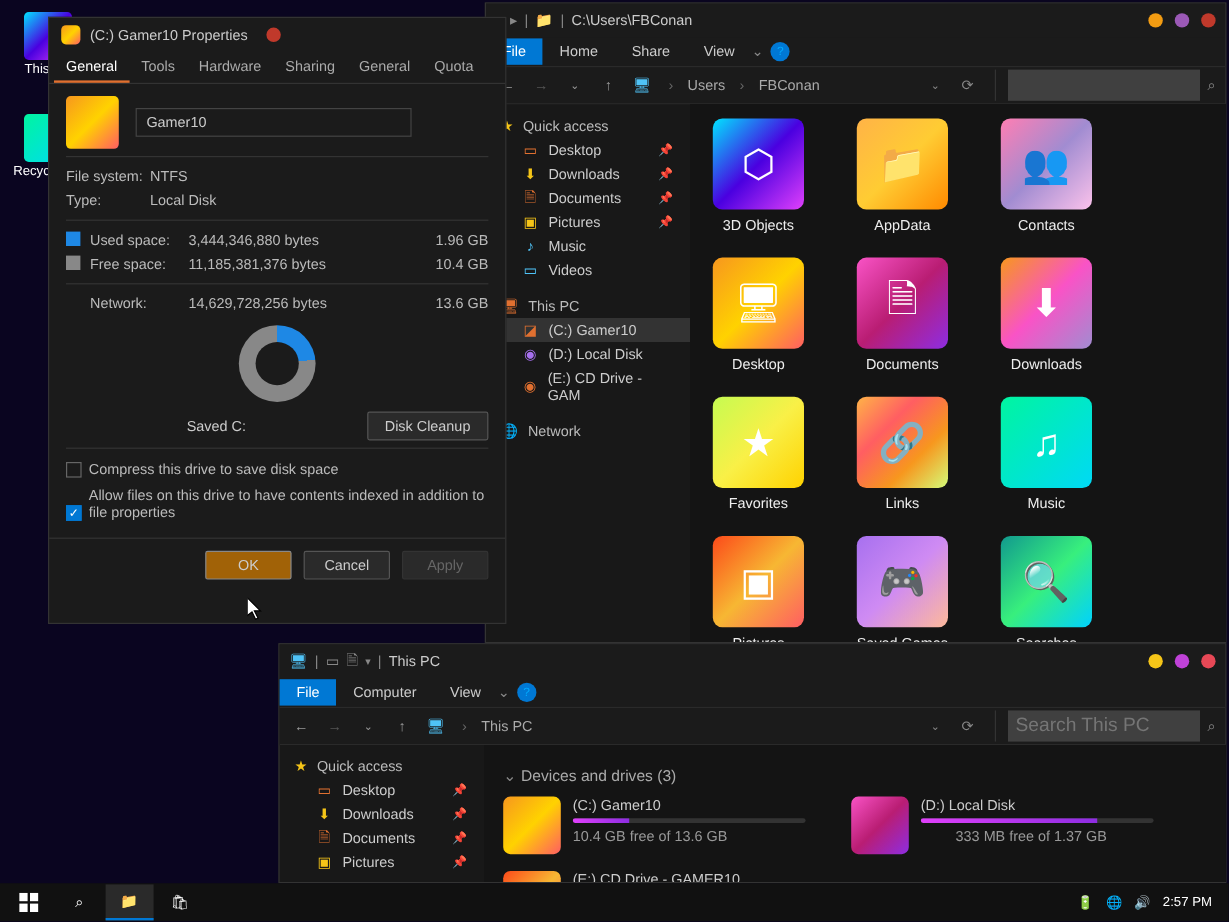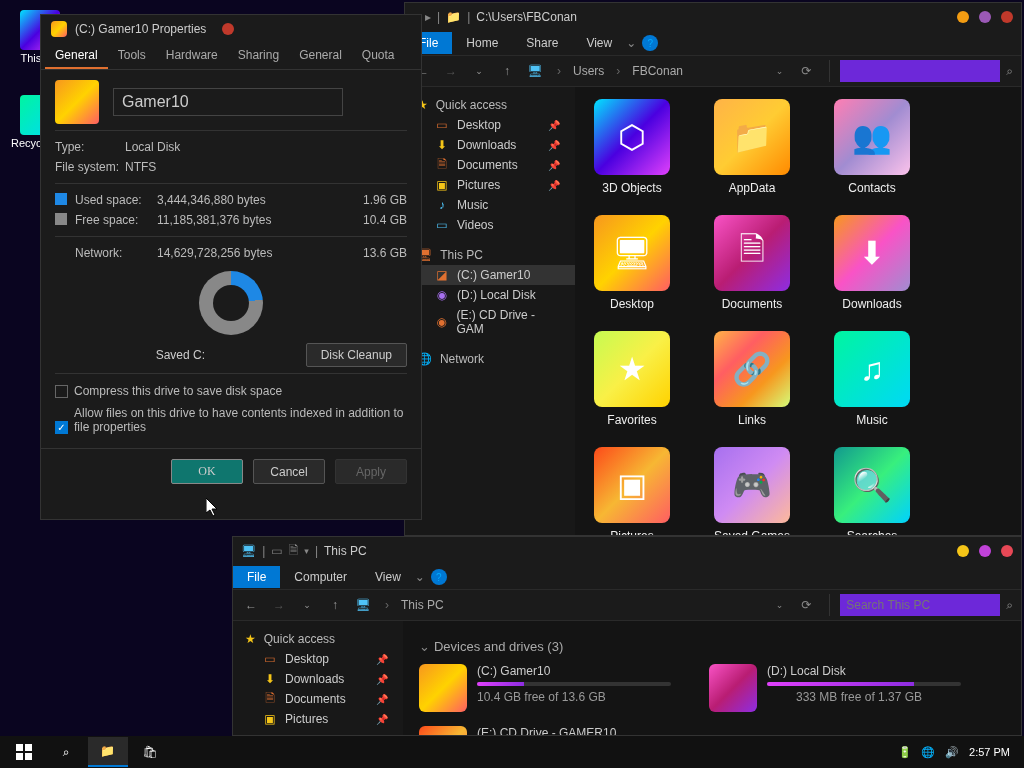--- a/index.html
+++ b/index.html
@@ -17,21 +17,21 @@
 .dot { width: 12px; height: 12px; border-radius: 50%; }
 .dot.y { background: #f5c518; } .dot.p { background: #c042d8; } .dot.r { background: #e74856; }
 .dot.o { background: #f39c12; } .dot.dp { background: #9b59b6; } .dot.dr { background: #c0392b; }
 .menubar { height: 24px; display: flex; align-items: center; gap: 0; font-size: 12px; background: #1b1b1b; }
 .menubar .mitem { padding: 4px 14px; color: #ccc; }
 .menubar .mitem.active { background: #0078d4; color: #fff; }
 .navbar { height: 32px; display: flex; align-items: center; gap: 8px; padding: 0 8px; background: #1b1b1b; border-top: 1px solid #2a2a2a; border-bottom: 1px solid #2a2a2a; }
 .navbar .navbtn { width: 20px; height: 20px; color: #999; display: flex; align-items: center; justify-content: center; }
 .navbar .crumb { color: #aaa; }
 .navbar .chev { color: #666; margin: 0 4px; }
-.navbar input.search { background: #6d28d9; border: none; color: #ccc; padding: 4px 6px; width: 160px; font-size: 12px; outline: none;}
+.navbar input.search { background: #404040; border: none; color: #ccc; padding: 4px 6px; width: 160px; font-size: 16px; outline: none;}
 .navbar .search-wrap { margin-left: auto; display:flex; align-items:center; gap:6px; border-left:1px solid #333; padding-left:10px;}
 
 
 .exp-body { flex: 1; display: flex; overflow: hidden; }
 .navpane { width: 170px; background: #181818; padding: 8px 0; overflow: auto; }
 .nav-item { display: flex; align-items: center; gap: 8px; padding: 3px 14px; color: #ccc; font-size: 12px; }
 .nav-item.sub { padding-left: 30px; }
 .nav-item.sel { background: #333; }
 .nav-item .pin { margin-left: auto; color: #777; font-size: 10px; }
 .nav-item .nicon { width: 14px; height: 14px; display: inline-flex; align-items:center; justify-content:center; }
@@ -60,29 +60,29 @@
 
 .props { position: absolute; background: #1b1b1b; border: 1px solid #333; }
 .props .p-title { height: 28px; display: flex; align-items: center; padding: 0 10px; gap: 8px; color: #ccc; }
 .tabs { display: flex; border-bottom: 1px solid #333; padding: 0 4px; }
 .tab { padding: 5px 10px; color: #aaa; font-size: 12px; border-bottom: 2px solid transparent; }
 .tab.active { color: #fff; border-bottom: 2px solid #e07030; }
 .p-body { padding: 10px 14px; }
 .p-row { display: flex; padding: 3px 0; color: #bbb; font-size: 12px; }
 .p-row .k { width: 70px; } .p-row .v { flex: 1; }
 .p-row .v2 { width: 60px; text-align: right; }
-.name-input { background: #1b1b1b; border: 1px solid #444; color: #ccc; padding: 4px 8px; width: 230px; font-size:16px;}
+.name-input { background: #1b1b1b; border: 1px solid #444; color: #ccc; padding: 4px 8px; width: 230px; font-size:12px;}
 .disk-icon { width: 44px; height: 44px; display: inline-flex; border-radius:4px;}
 .sep { height: 1px; background: #333; margin: 6px 0; }
 .sq { width: 12px; height: 12px; display: inline-block; margin-right: 8px; vertical-align: middle;}
 .sq.blue { background: #1e88e5; } .sq.gray { background: #888; }
 .donut { width: 64px; height: 64px; border-radius: 50%; background: conic-gradient(#1e88e5 0 84deg, #888 84deg 360deg); margin: 8px auto; position: relative;}
 .donut::after { content:""; position:absolute; inset:14px; background:#1b1b1b; border-radius:50%;}
 .btn { background: #2a2a2a; border: 1px solid #555; color: #ccc; padding: 4px 14px; font-size: 12px; border-radius: 2px;}
-.btn.primary { border-color: #888; background:#0f766e;font-family:Liberation Serif, serif;}
+.btn.primary { border-color: #888; background:#a16207;}
 .btn.disabled { color: #666; border-color: #333; }
 .btn-row { display: flex; gap: 10px; justify-content: flex-end; padding: 10px 14px; border-top:1px solid #333;}
 .chk { display: flex; align-items: flex-end; gap: 6px; padding: 4px 0; color: #bbb; font-size: 12px;}
 .chk .box { width: 13px; height: 13px; border: 1px solid #666; flex-shrink:0; margin-top:1px; display:flex;align-items:center;justify-content:center;font-size:10px;color:#fff;}
 .chk .box.on { background: #0078d4; border-color: #0078d4; }
 
 
 .section-head { color: #aaa; font-size: 13px; padding: 6px 4px; }
 .drive-row { display: flex; gap: 30px; flex-wrap:wrap;}
 .drive { display: flex; gap: 10px; width: 260px; padding: 4px;}
@@ -386,26 +386,26 @@
     <div class="tab">General</div>
     <div class="tab">Quota</div>
   </div>
   <div class="p-body">
     <div style="display:flex;gap:14px;align-items:center;">
       <div class="disk-icon grad4"></div>
       <input class="name-input" value="Gamer10" style="">
     </div>
     <div class="sep"></div>
     <div class="p-row">
+        <span class="k">File system:</span>
+        <span class="v">NTFS</span>
+      </div>
+    <div class="p-row">
         <span class="k">Type:</span>
         <span class="v">Local Disk</span>
-      </div>
-    <div class="p-row">
-        <span class="k">File system:</span>
-        <span class="v">NTFS</span>
       </div>
     <div class="sep"></div>
     <div class="p-row">
         <span class="sq blue"></span>
         <span class="k" style="width:82px;">Used space:</span>
         <span class="v">3,444,346,880 bytes</span>
         <span class="v2">1.96 GB</span>
       </div>
     <div class="p-row">
         <span class="sq gray"></span>

